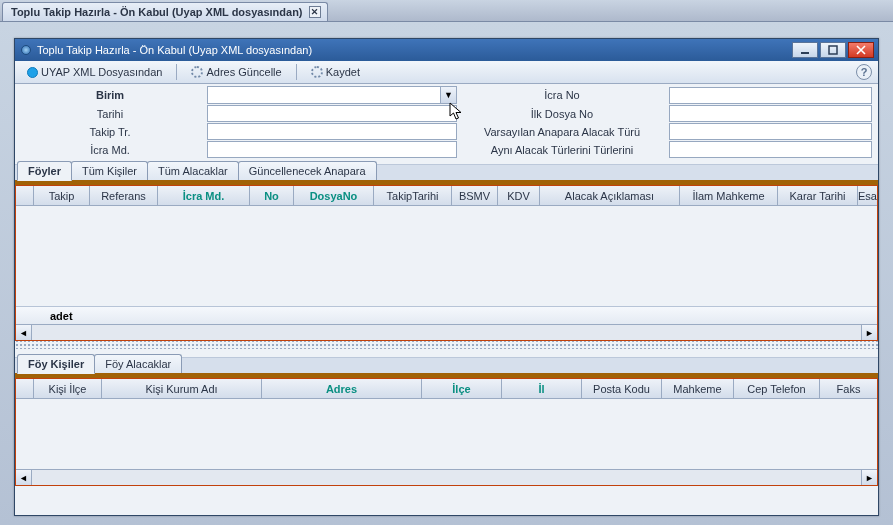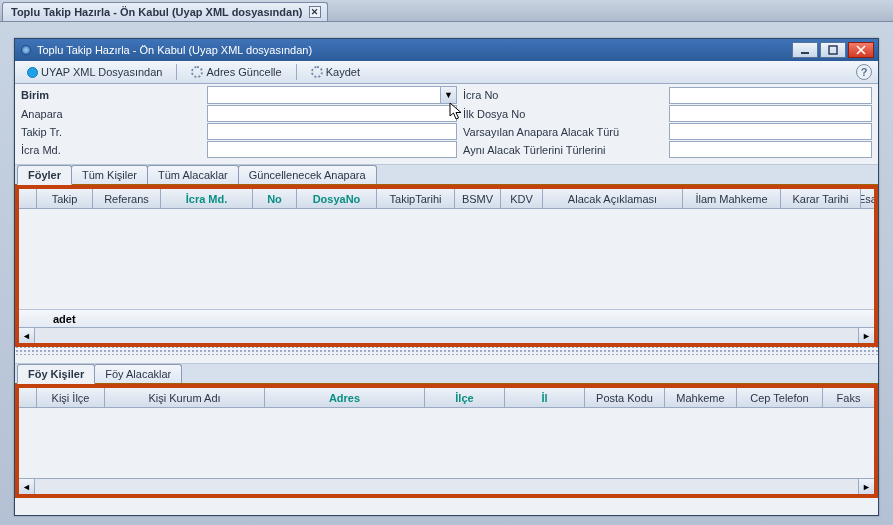--- a/index.html
+++ b/index.html
@@ -112,21 +112,21 @@
     background:#eef2f7;
     padding:2px 6px 6px 6px;
   }
   .form-grid {
     display:grid;
     grid-template-columns: 180px 250px 200px 1fr;
     column-gap:6px; row-gap:1px;
     align-items:center;
   }
   .form-grid label {
-    text-align:left; color:#2b3547; padding-right:2px;
+    text-align:center; color:#2b3547; padding-right:2px;
     font-size:11px;
   }
   .form-grid label.bold { font-weight:bold; }
   .txt {
     height:17px; border:1px solid #97a8c0;
     background:#fff; padding:0 3px;
     font:inherit;
   }
   .combo {
     display:flex; height:18px; border:1px solid #97a8c0; background:#fff;
@@ -139,42 +139,42 @@
     font-size:9px; cursor:pointer;
   }
   
   .tabstrip {
     display:flex; align-items:flex-end;
     background:#d6dfec;
     border-top:1px solid #bcc8da;
     padding-left:2px;
     height:21px;
     gap:0;
-    border-bottom:1px solid #a16207;
+    border-bottom:5px solid #a16207;
   }
   .tabstrip .tab {
     padding:3px 10px;
     background:linear-gradient(#f2f6fb,#dfe7f2);
     border:1px solid #8a9bb5;
     border-bottom:none;
     border-radius:3px 3px 0 0;
     margin-right:-1px;
     color:#2b3547; cursor:pointer;
     position:relative;
   }
   .tabstrip .tab.active {
     background:#eef2f7;
     font-weight:bold;
     z-index:2;
     border-bottom:1px solid #eef2f7;
     margin-bottom:-1px;
   }
   
   .grid {
-    border:4px solid #c2410c;
+    border:1px solid #c2410c;
     background:#ef4444;
   }
   .grid-head {
     display:flex;
     background:linear-gradient(#eef2f8,#d3ddeb);
     border-bottom:1px solid #9aaac2;
     height:20px;
   }
   .gh {
     border-right:1px solid #9aaac2;
@@ -278,21 +278,21 @@
   <div class="form-area">
     <div class="form-grid">
       <label class="bold">Birim</label>
       <div class="combo">
         <input value="" style="">
         <div class="cbtn">▼</div>
       </div>
       <label>İcra No</label>
       <input class="txt" value="" style="">
 
-      <label>Anapara</label>
+      <label>Tarihi</label>
       <input class="txt" value="" style="">
       <label>İlk Dosya No</label>
       <input class="txt" value="" style="">
 
       <label>Takip Tr.</label>
       <input class="txt" value="" style="">
       <label>Varsayılan Anapara Alacak Türü</label>
       <input class="txt" value="" style="">
 
       <label>İcra Md.</label>

